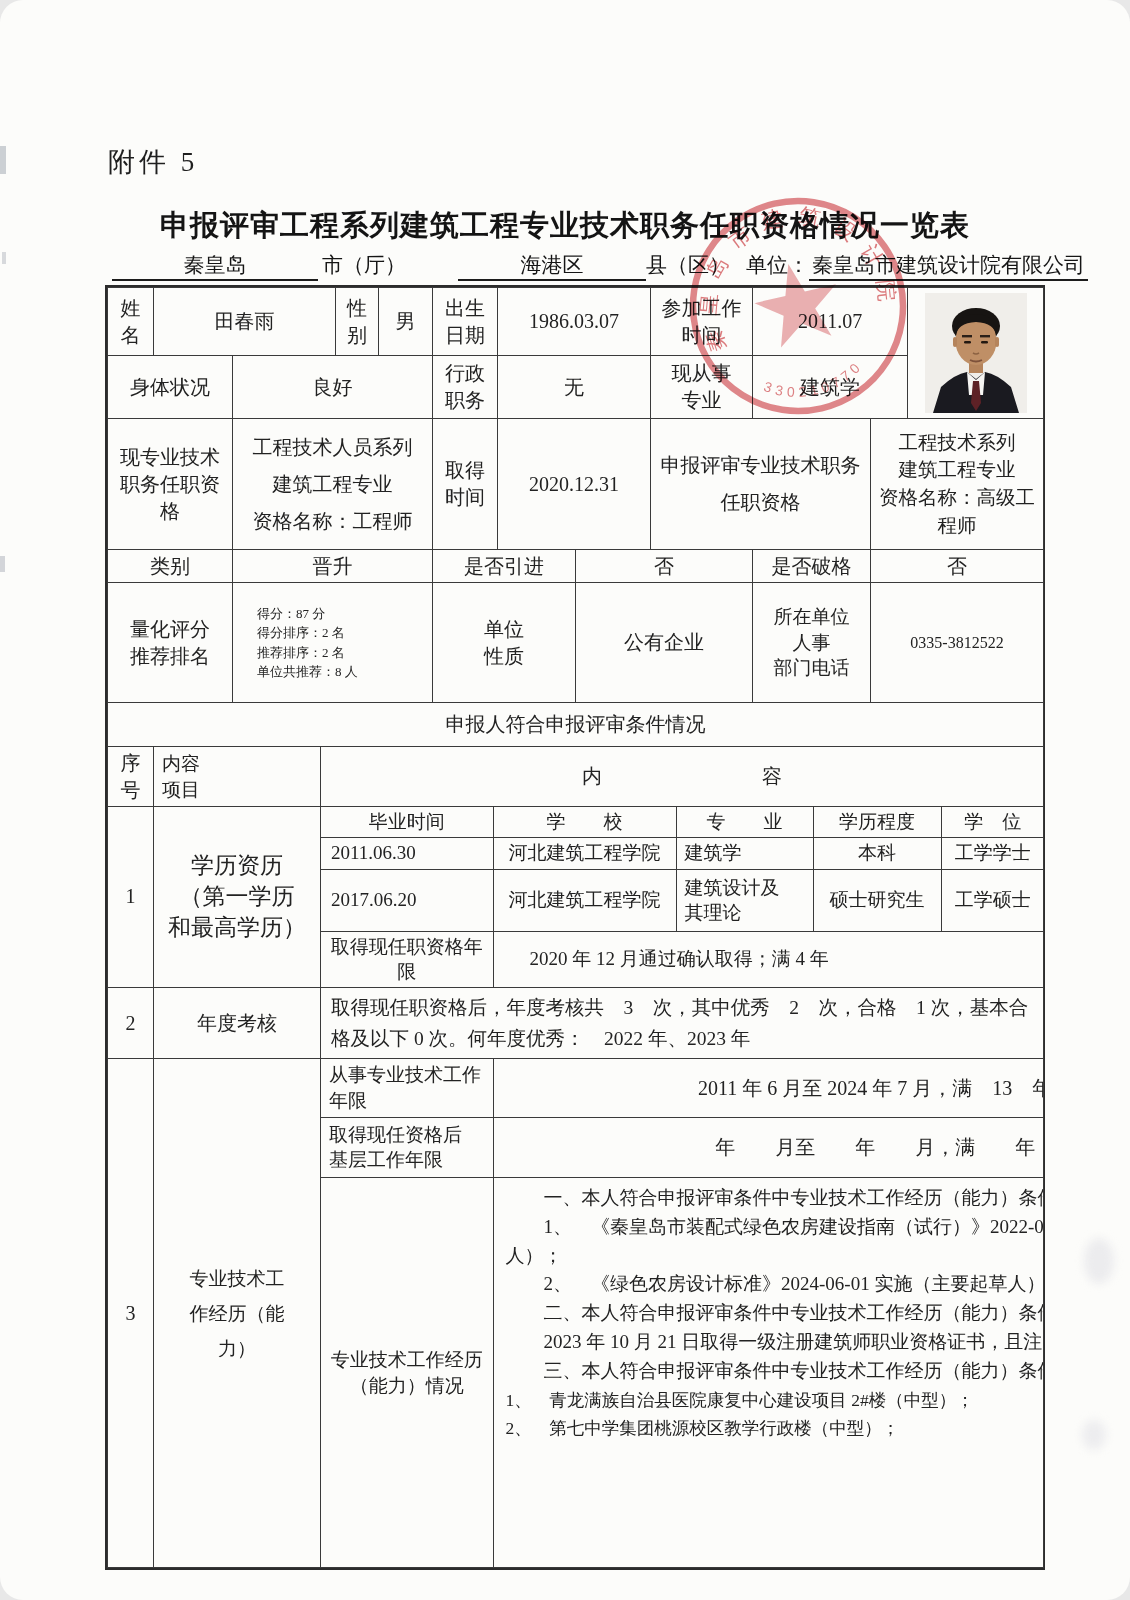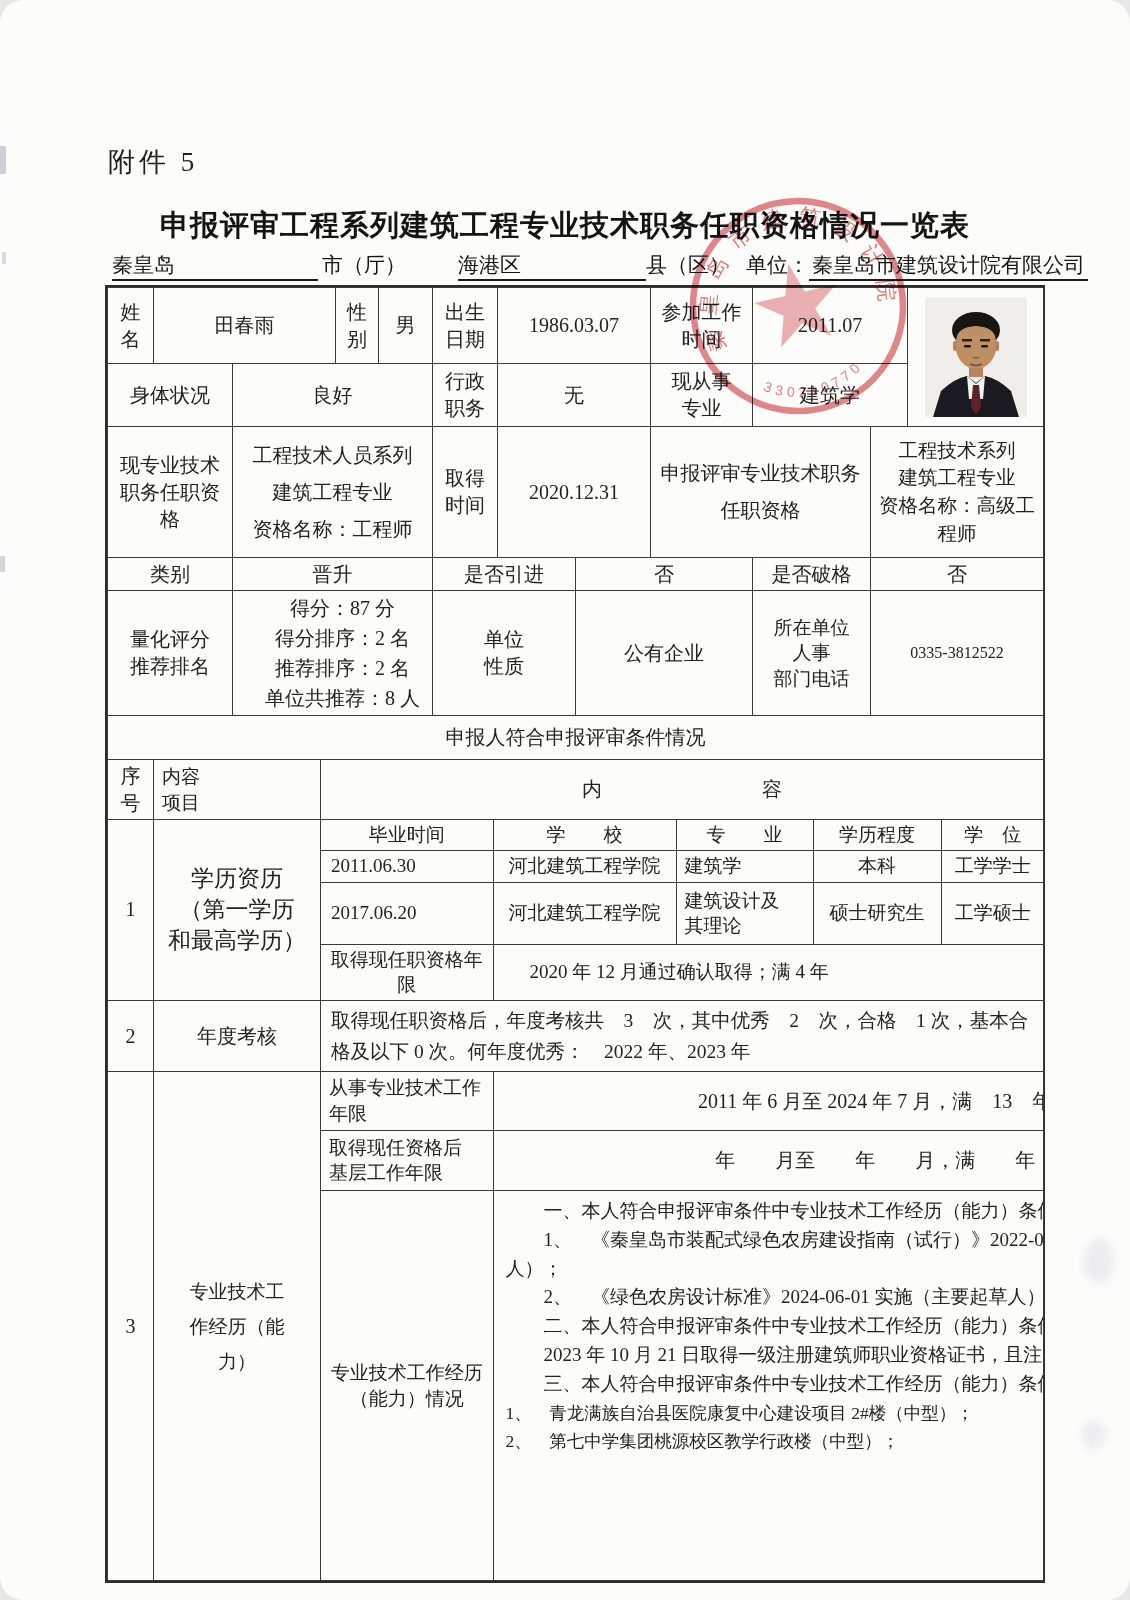--- a/index.html
+++ b/index.html
@@ -22,21 +22,21 @@
     position: absolute; left: 0; right: 0; top: 206px;
     text-align: center;
     font-family: "Liberation Sans", "DejaVu Sans", sans-serif;
     font-weight: bold; font-size: 29px; letter-spacing: 1px;
     color: #141414;
   }
   .subtitle {
     position: absolute; left: 112px; top: 251px;
     font-size: 21px; white-space: nowrap; color: #151515;
   }
-  .subtitle .seg { display: inline-block; border-bottom: 2px solid #1c1c1c; }
+  .subtitle .seg { display: inline-block; text-align: center; border-bottom: 2px solid #1c1c1c; }
   .subtitle .seg1 { width: 206px; }
   .subtitle .seg2 { width: 188px; margin-left: 52px; }
   .subtitle .plain { display: inline-block; }
   .subtitle .suffix1 { margin-left: 4px; }
   .subtitle .suffix2 { margin-right: 16px; }
   .subtitle .unitname { padding: 0 3px; }
 
   .tbl-wrap {
     position: absolute; left: 105px; top: 285px; width: 940px;
     border: 2.5px solid #2c2c2c;
@@ -48,21 +48,21 @@
     text-align: center; vertical-align: middle;
     font-size: 20px; line-height: 1.35;
     padding: 2px 4px; overflow: hidden;
     color: #222;
   }
   .t2 { margin-top: -1px; }
   .pl { white-space: pre-line; }
   .left { text-align: left; }
   .top { vertical-align: top; }
   .pad0 { padding: 0; }
-  .scores { text-align: center; padding-left: 24px; line-height: 1.5; font-size: 20px; }
+  .scores { text-align: left; padding-left: 24px; line-height: 1.5; font-size: 13px; }
   .lh-tall { line-height: 1.85; }
   .lh-4 { line-height: 1.42; font-size: 19.5px; }
   .inner { width: 100%; height: 100%; }
   .inner td { border: 1.6px solid #3a3a3a; }
   .inner tr:first-child > td { border-top: none; }
   .inner tr:last-child > td { border-bottom: none; }
   .inner td:first-child { border-left: none; }
   .inner td:last-child { border-right: none; }
   .edu td { font-size: 19px; }
   .cell-annual { font-size: 19.5px; line-height: 1.6; padding: 4px 10px; }
@@ -122,21 +122,21 @@
         <col style="width:54px">
           <col style="width:65px">
           <col style="width:78px">
           <col style="width:75px">
         <col style="width:102px">
           <col style="width:118px">
           <col style="width:37px">
           <col style="width:136px">
       </colgroup>
       <tbody>
-          <tr style="height:76px">
+          <tr style="height:68px">
         <td>姓名</td>
         <td colspan="2">田春雨</td>
         <td>性别</td>
         <td>男</td>
         <td>出生日期</td>
         <td colspan="2">1986.03.07</td>
         <td class="pl">参加工作
 时间</td>
         <td colspan="2">2011.07</td>
         <td rowspan="2" class="photo-td">

